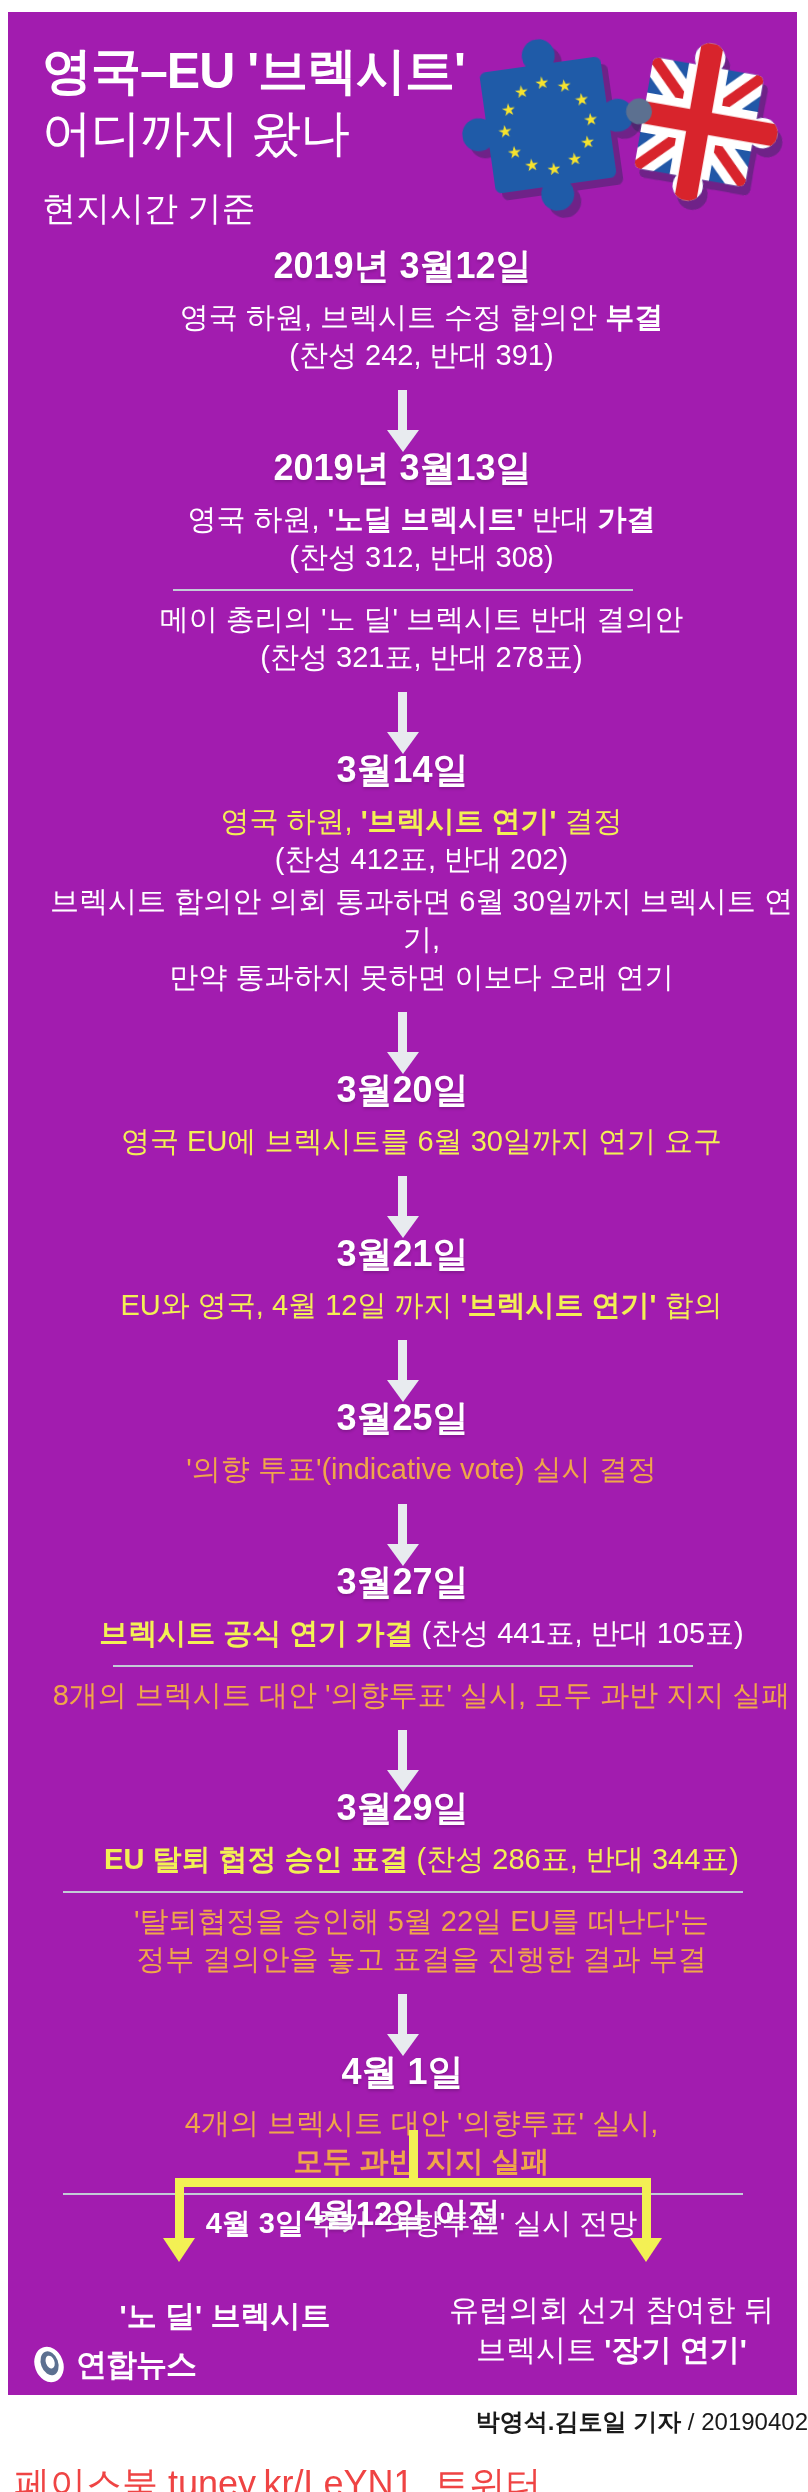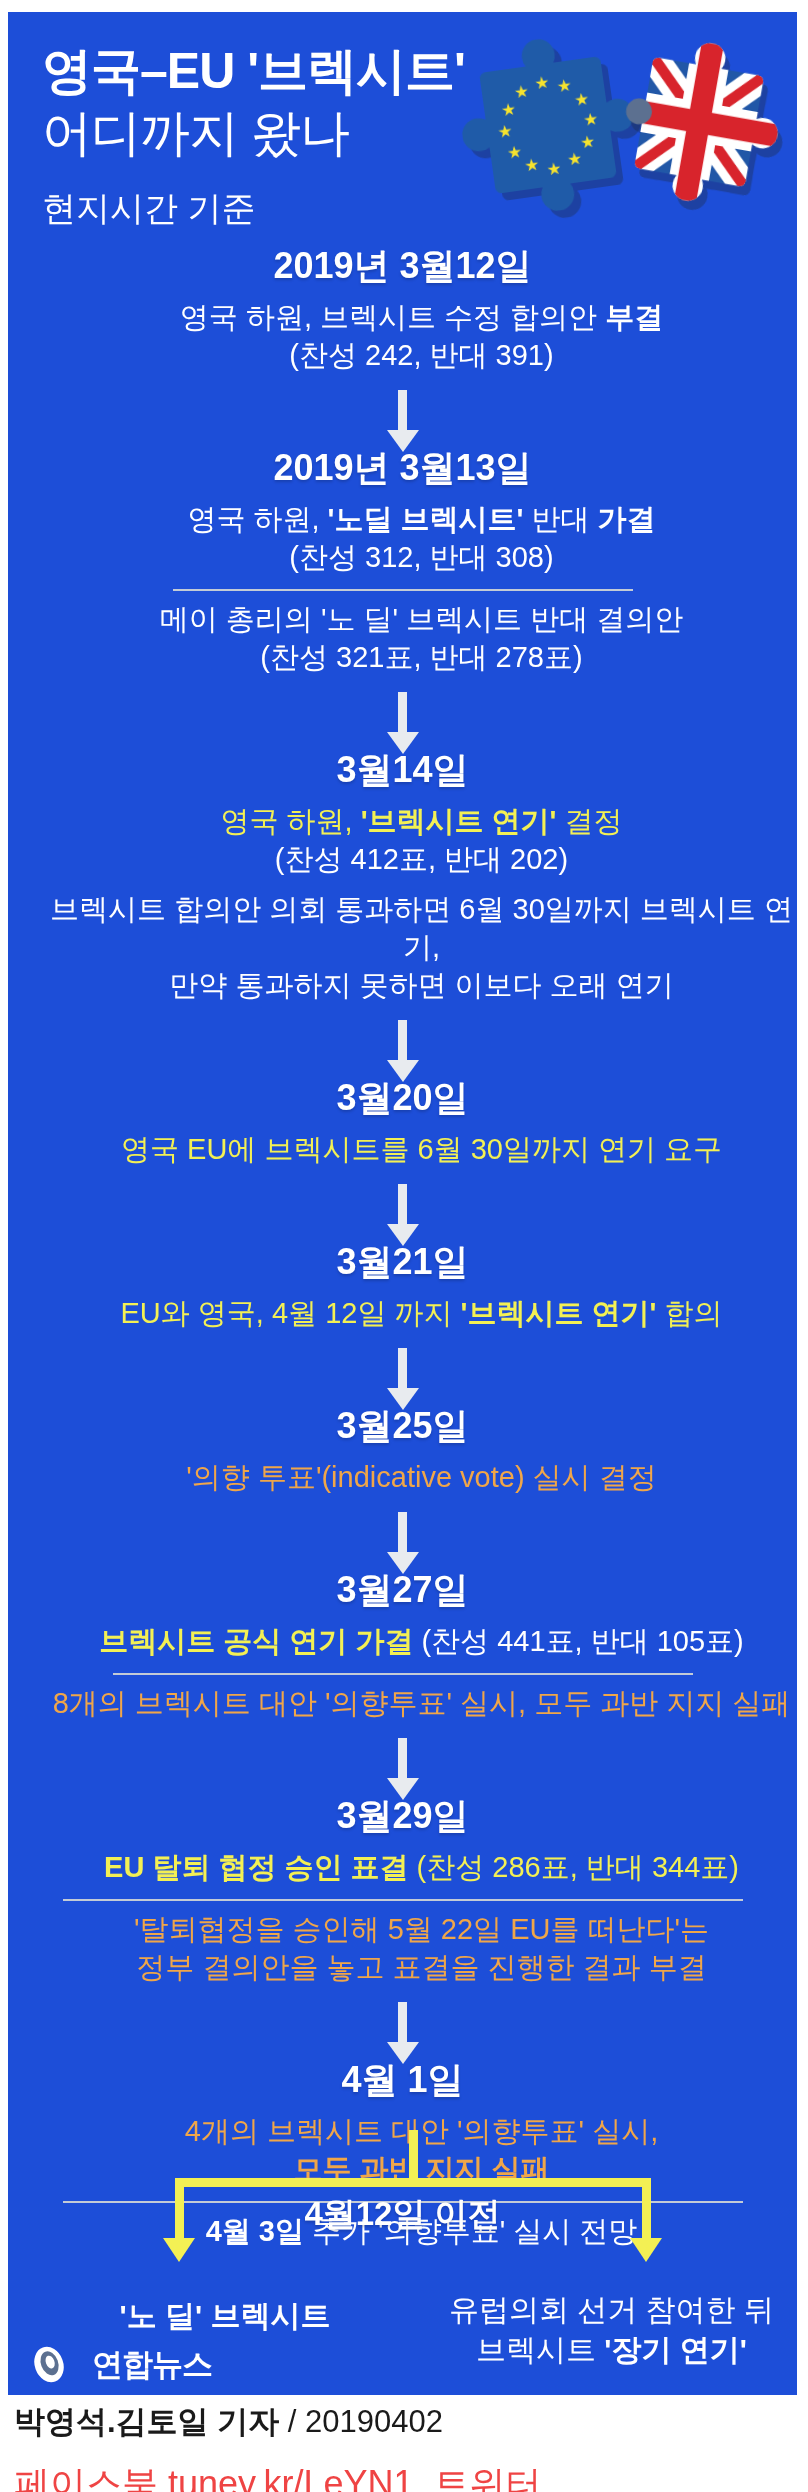--- a/index.html
+++ b/index.html
@@ -2,41 +2,41 @@
 <html><head>
 <meta charset="utf-8">
 <style>
   * { box-sizing: border-box; margin: 0; padding: 0; }
   html,body { width: 808px; height: 2492px; background: #ffffff;
     font-family: "Liberation Sans", "DejaVu Sans", sans-serif; }
   body { position: relative; overflow: hidden; }
 
   
   .panel { position: absolute; left: 8px; top: 12px; width: 789px; height: 2383px;
-    background: #1d4ed8; overflow: hidden; }
+    background: #a21caf; overflow: hidden; }
 
   
   .header { position: relative; padding: 30px 0 0 34px; }
   .title-line1 { font-size: 50px; font-weight: 700; color: #ffffff; letter-spacing: -1px; line-height: 58px; }
   .title-line2 { font-size: 50px; font-weight: 400; color: #ffffff; letter-spacing: -1px; line-height: 58px; margin-top: 4px; }
   .subtitle { font-size: 34px; font-weight: 400; color: #ffffff; margin-top: 24px; }
 
   .flags { position: absolute; top: 20px; right: 8px; width: 330px; height: 215px; }
   .puzzle { position: absolute; filter: drop-shadow(6px 8px 0 rgba(28,46,74,0.38)); }
   .puzzle.eu { left: 0px;   top: 4px;  width: 178px; height: 178px; transform: rotate(-8deg); }
   .puzzle.uk { left: 158px; top: 8px;  width: 164px; height: 164px; transform: rotate(10deg); }
   .star { font-size: 13px; fill: #f6e32e; }
 
   
   .timeline { margin-top: 10px; text-align: center; }
   .entry { text-align: center; }
   .entry .date { font-size: 36px; font-weight: 700; color: #ffffff; margin: 0 0 7px;
     text-shadow: 0 2px 3px rgba(0,0,0,0.18); }
   .entry p { font-size: 29px; line-height: 38px; color: #ffffff; padding-left: 38px; }
-  .entry p.gap2 { margin-top: 12px; }
+  .entry p.gap2 { margin-top: 4px; }
   .b { font-weight: 700; }
   .c-white { color: #ffffff; }
   .c-yellow { color: #f3f054; }
   .c-orange { color: #f0a649; }
   hr.divider { border: 0; border-top: 2px solid #c3cbd6; margin: 13px auto 9px; }
   hr.divider.narrow { width: 460px; }
   hr.divider.mid { width: 580px; }
   hr.divider.wide { width: 680px; }
 
   .arrow { width: 9px; height: 40px; background: #e8ebef; margin: 16px auto 14px; position: relative; }
@@ -57,25 +57,25 @@
   .branch-label { position: absolute; left: 0; right: 0; top: 62px; text-align: center;
     font-size: 33px; font-weight: 700; color: #ffffff; text-shadow: 0 2px 3px rgba(0,0,0,0.18); }
   .outcomes { position: absolute; left: 0; right: 0; top: 160px; display: flex; margin-left: 16px; }
   .outcome { font-size: 30px; line-height: 40px; color: #ffffff; text-align: center; }
   .outcome.left { width: 52%; padding-top: 6px; }
   .outcome.right { width: 48%; }
 
   
   .logo { position: absolute; left: 22px; top: 2330px; display: flex; align-items: center; }
   .logo svg { width: 38px; height: 45px; }
-  .logo-text { font-size: 31px; font-weight: 700; color: #ffffff; margin-left: 24px; letter-spacing: -1px; }
+  .logo-text { font-size: 31px; font-weight: 700; color: #ffffff; margin-left: 8px; letter-spacing: -1px; }
 
   
   .credits { position: absolute; left: 14px; top: 2402px; color: #1a1a1a; }
-  .byline { font-size: 31px; line-height: 40px; color: #1a1a1a; }
+  .byline { font-size: 24px; line-height: 40px; color: #1a1a1a; text-align: right; }
   .byline .name { font-weight: 700; }
   .social { font-size: 36px; line-height: 36px; margin-top: 24px; color: #ef4444; }
 </style>
 </head>
 <body>
 
 <div class="panel">
 
   <div class="header">
     <div class="title-line1">영국–EU '브렉시트'</div>

